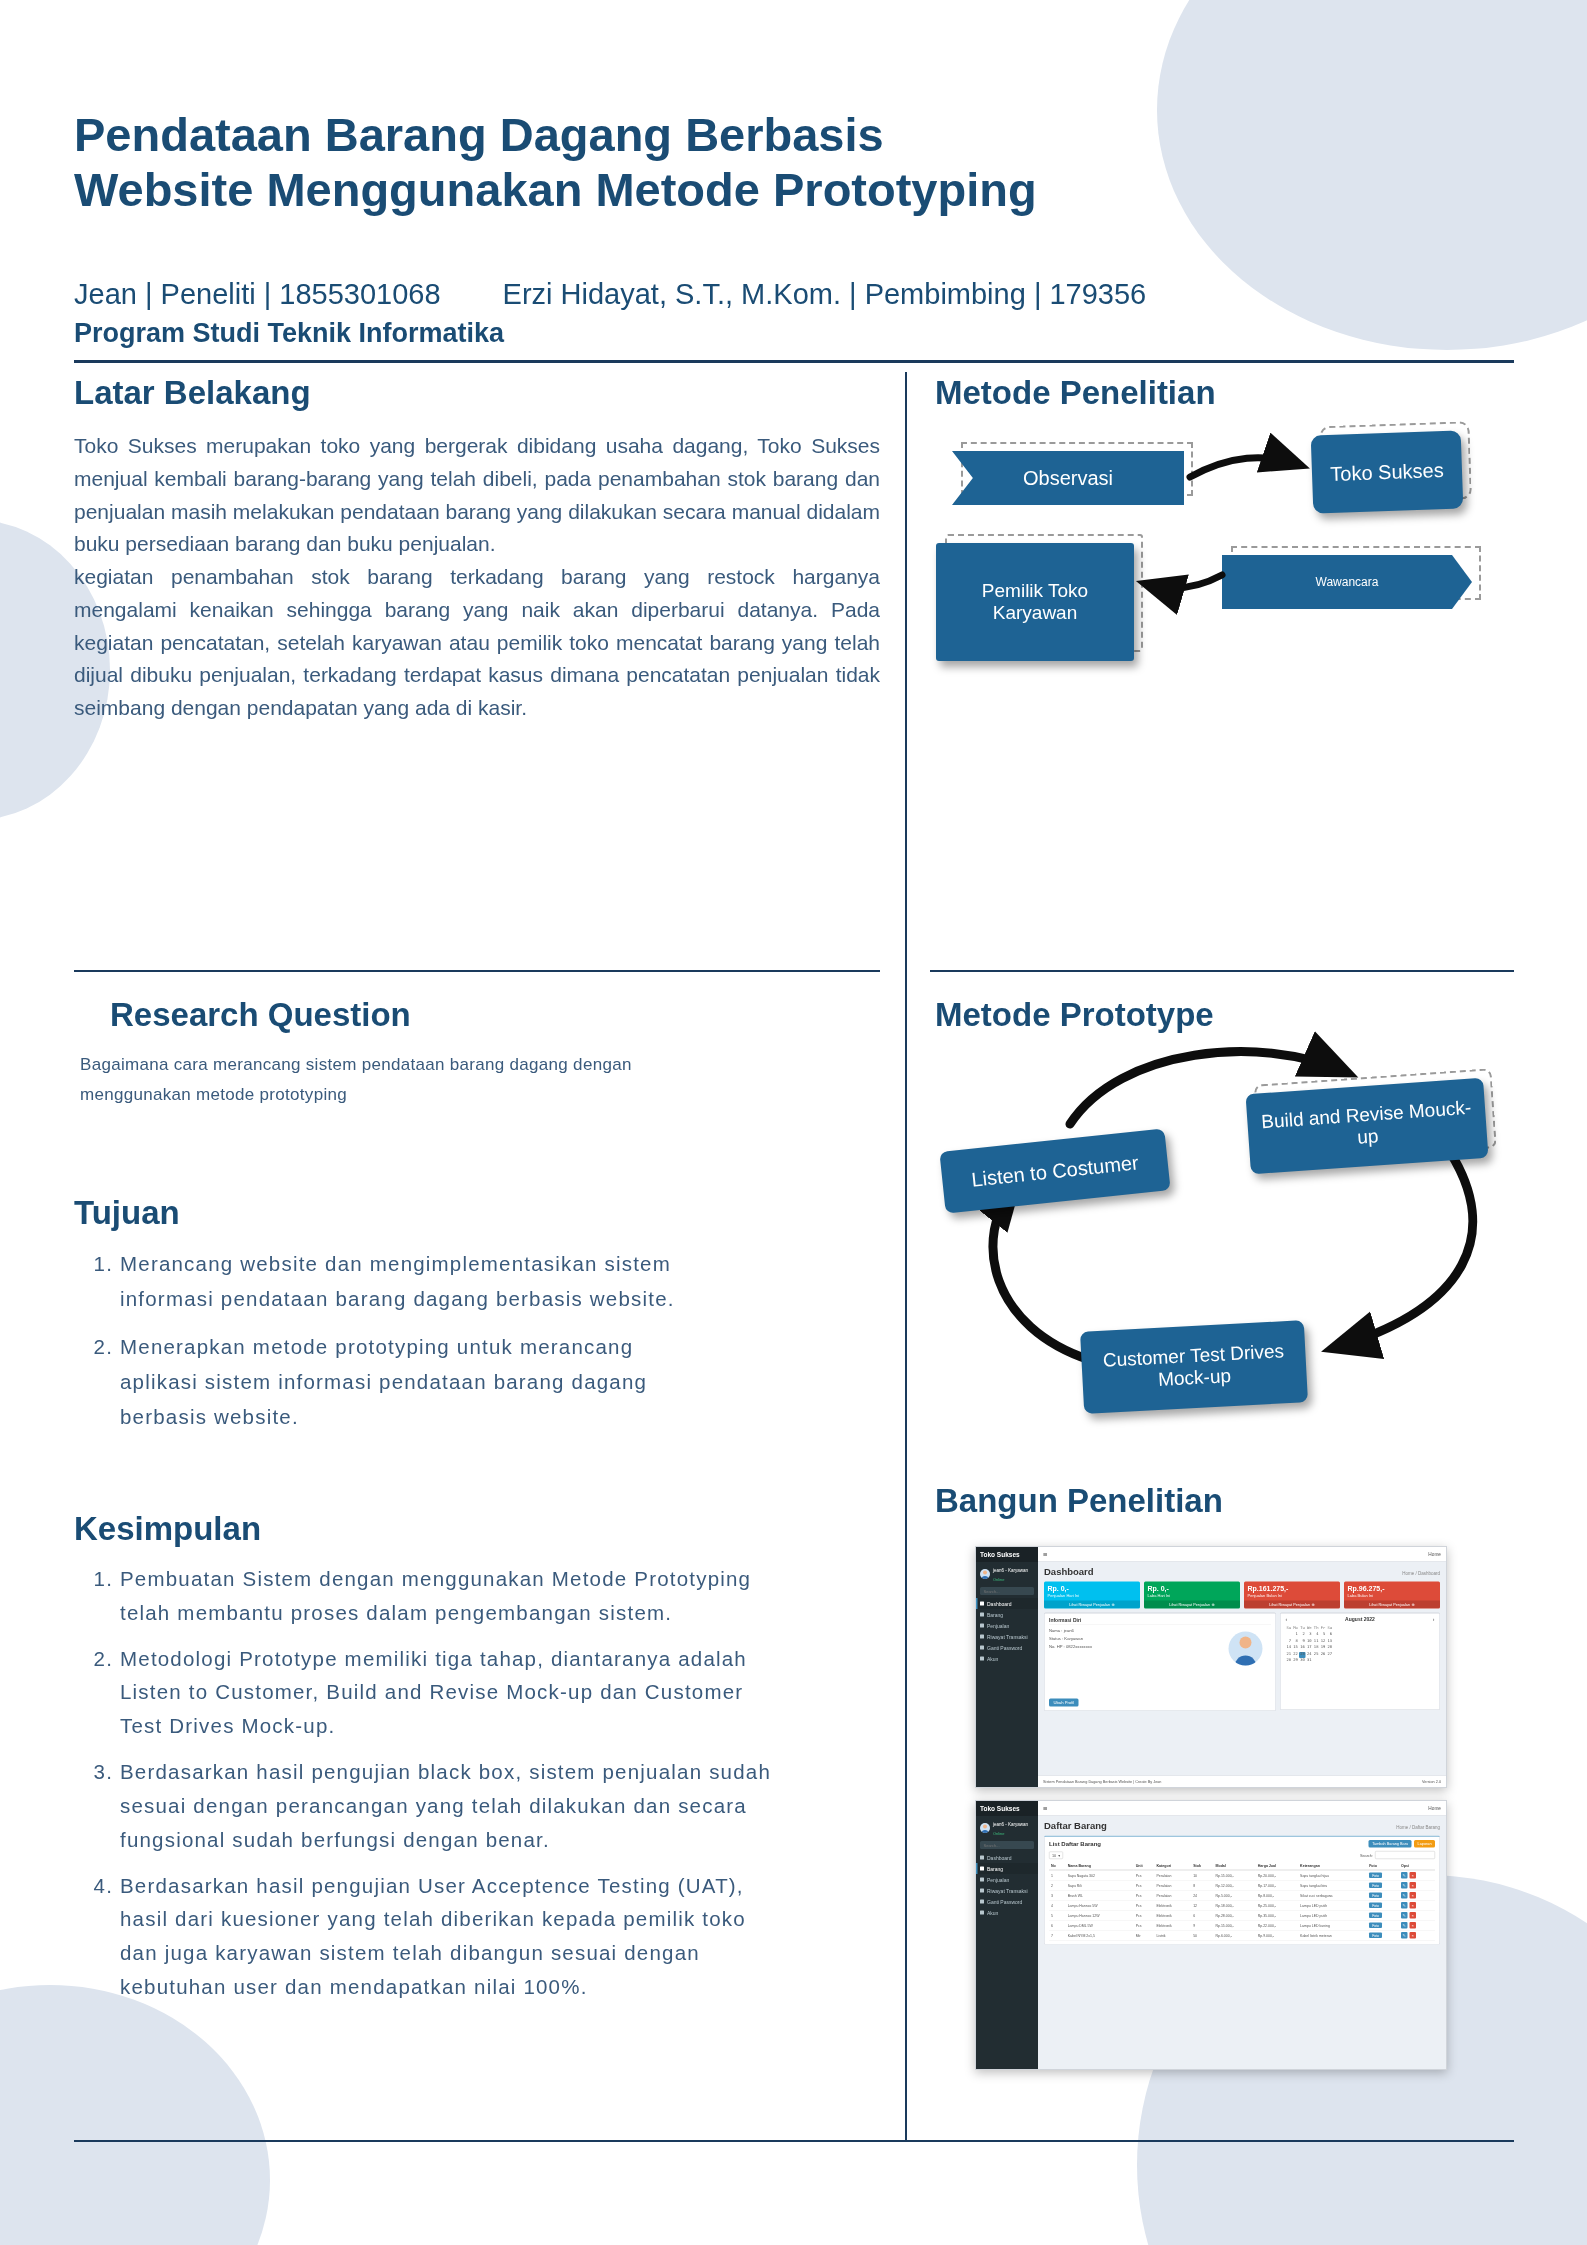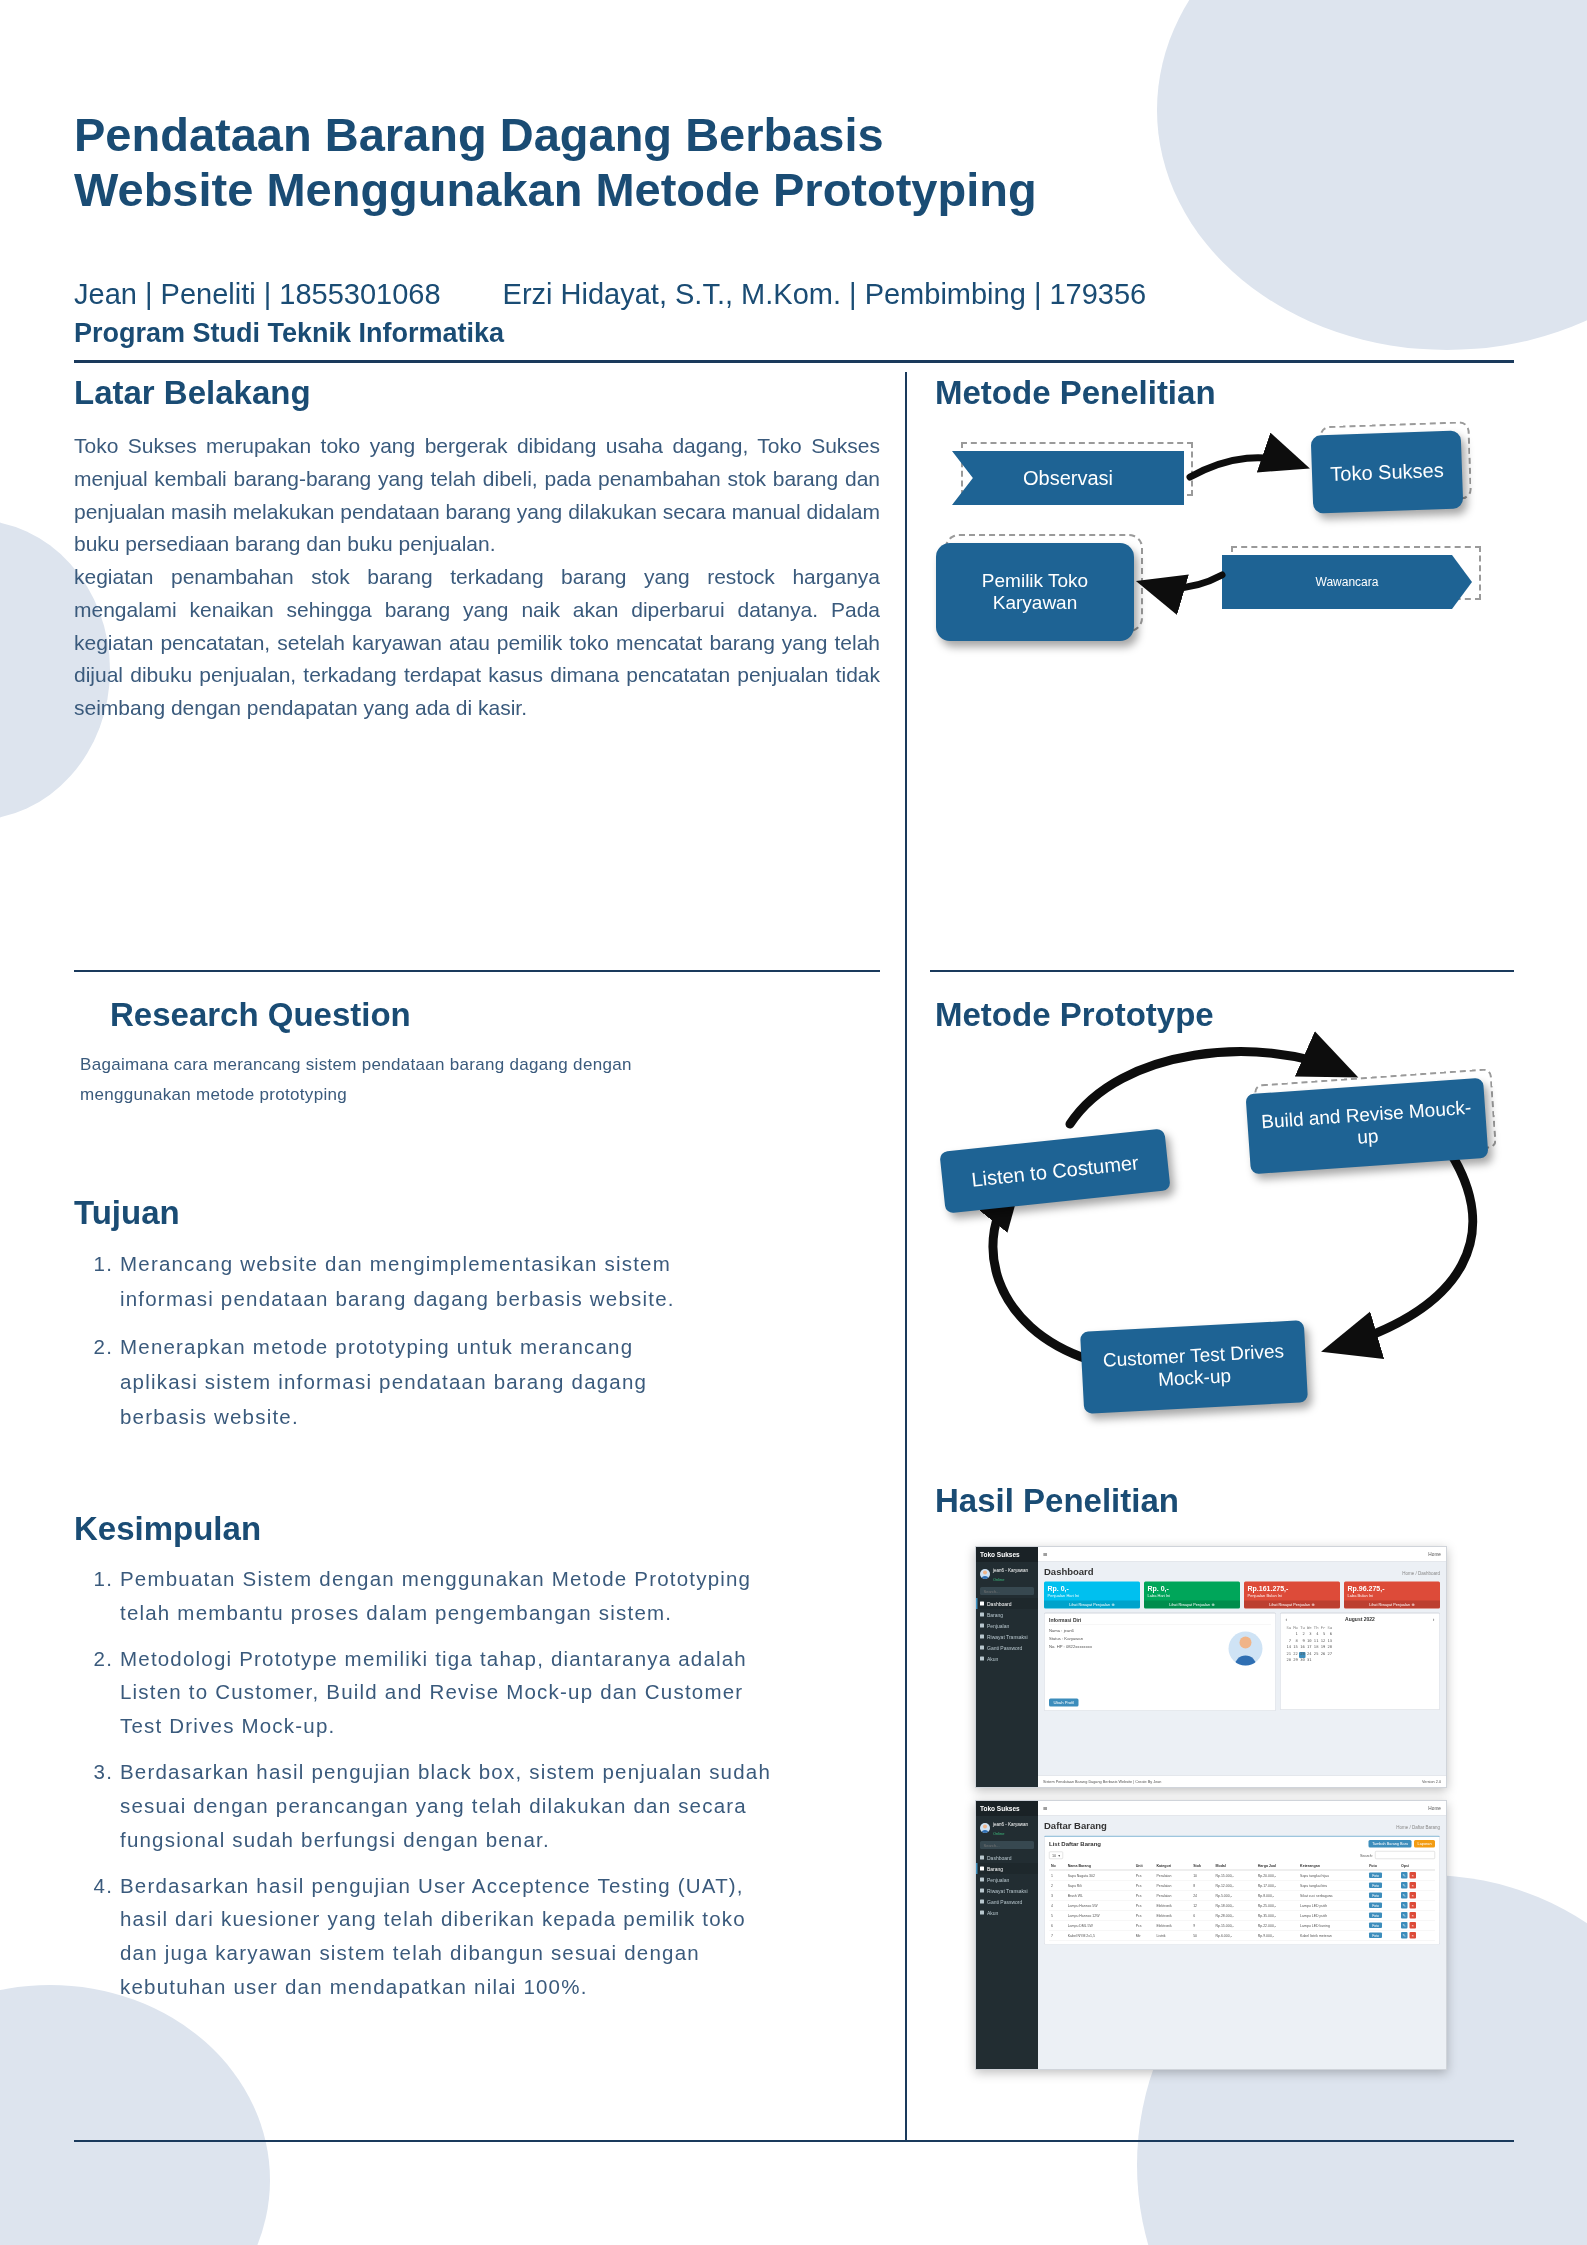--- a/index.html
+++ b/index.html
@@ -49,21 +49,21 @@
   .node .dash{position:absolute;inset:0;border:2px dashed #9a9a9a;transform:translate(9px,-9px);
               border-radius:inherit;}
   .node .fill{position:absolute;inset:0;background:#1e6394;color:#fff;display:flex;align-items:center;
               justify-content:center;text-align:center;border-radius:inherit;
               box-shadow:4px 6px 9px rgba(0,0,0,.35);}
   .node .fill span{padding:0 10px;}
   .node.banner .fill{box-shadow:none;filter:drop-shadow(4px 6px 5px rgba(0,0,0,.35));}
   .n-observasi{left:22px;top:26px;width:232px;height:54px;font-size:20px;}
   .n-observasi .fill{clip-path:polygon(0 0,100% 0,100% 100%,0 100%,9% 50%);}
   .n-toko{left:382px;top:8px;width:150px;height:78px;font-size:20px;border-radius:10px;transform:rotate(-2deg);}
-  .n-pemilik{left:6px;top:118px;width:198px;height:98px;font-size:19px;border-radius:14px;}
+  .n-pemilik{left:6px;top:118px;width:198px;height:118px;font-size:19px;border-radius:3px;}
   .n-wawancara{left:292px;top:130px;width:250px;height:54px;font-size:12px;}
   .n-wawancara .fill{clip-path:polygon(0 0,92% 0,100% 50%,92% 100%,0 100%);}
   .n-listen{left:12px;top:112px;width:226px;height:62px;font-size:20px;border-radius:8px;transform:rotate(-6deg);}
   .n-build{left:318px;top:58px;width:238px;height:80px;font-size:19px;border-radius:8px;transform:rotate(-4deg);}
   .n-customer{left:152px;top:298px;width:224px;height:82px;font-size:19px;border-radius:8px;transform:rotate(-3deg);}
   .arrows{position:absolute;inset:0;width:100%;height:100%;overflow:visible;}
   
   .shot{position:absolute;z-index:2;background:#fff;border:1px solid #d0d4da;overflow:hidden;
         box-shadow:0 3px 10px rgba(0,0,0,.25);}
   .shot1{left:975px;top:1546px;width:470px;height:240px;}
@@ -258,21 +258,21 @@
         </div>
     </div>
     <div class="node n-customer">
 
       <div class="fill">
           <span>Customer Test Drives Mock-up</span>
         </div>
     </div>
   </div>
 
-  <h2 class="sec" style="left:935px;top:1482px;">Hasil Penelitian</h2>
+  <h2 class="sec" style="left:935px;top:1482px;">Bangun Penelitian</h2>
 
   <div class="shot shot1">
     <div class="shot-inner">
       <div class="mini-sidebar">
         <div class="mini-brand">Toko Sukses</div>
         <div class="mini-user">
           <span class="uavatar">
               <span class="head"></span>
               <span class="body"></span>
             </span>

